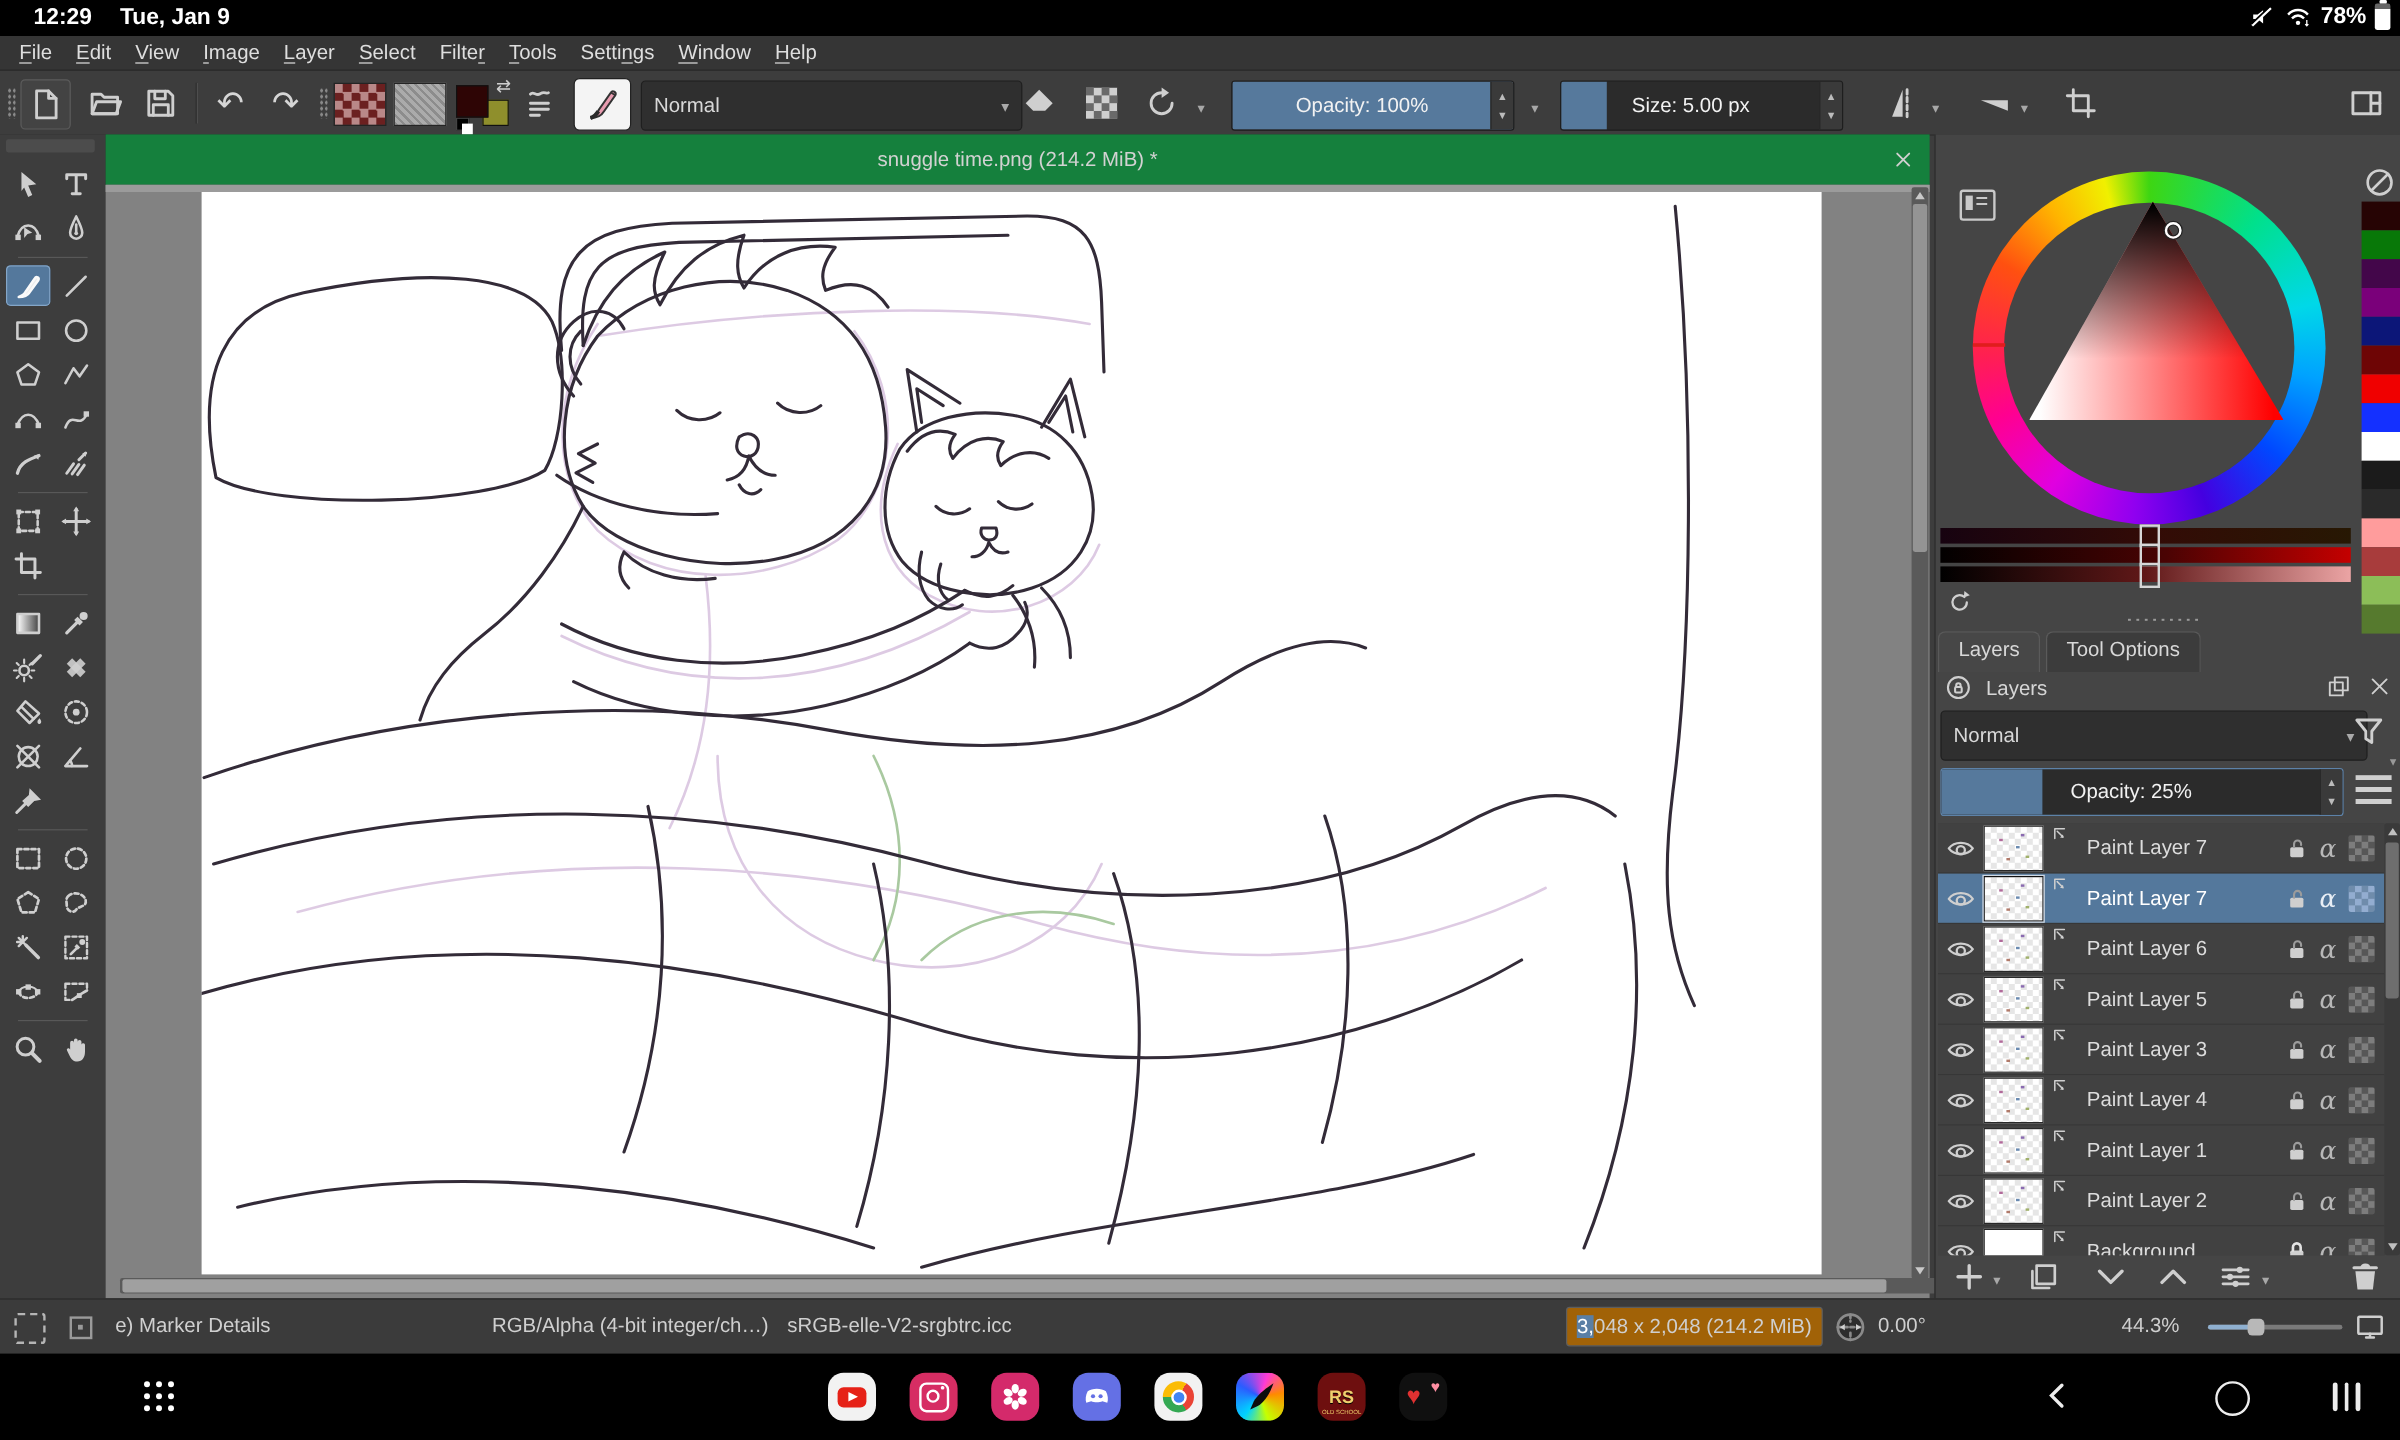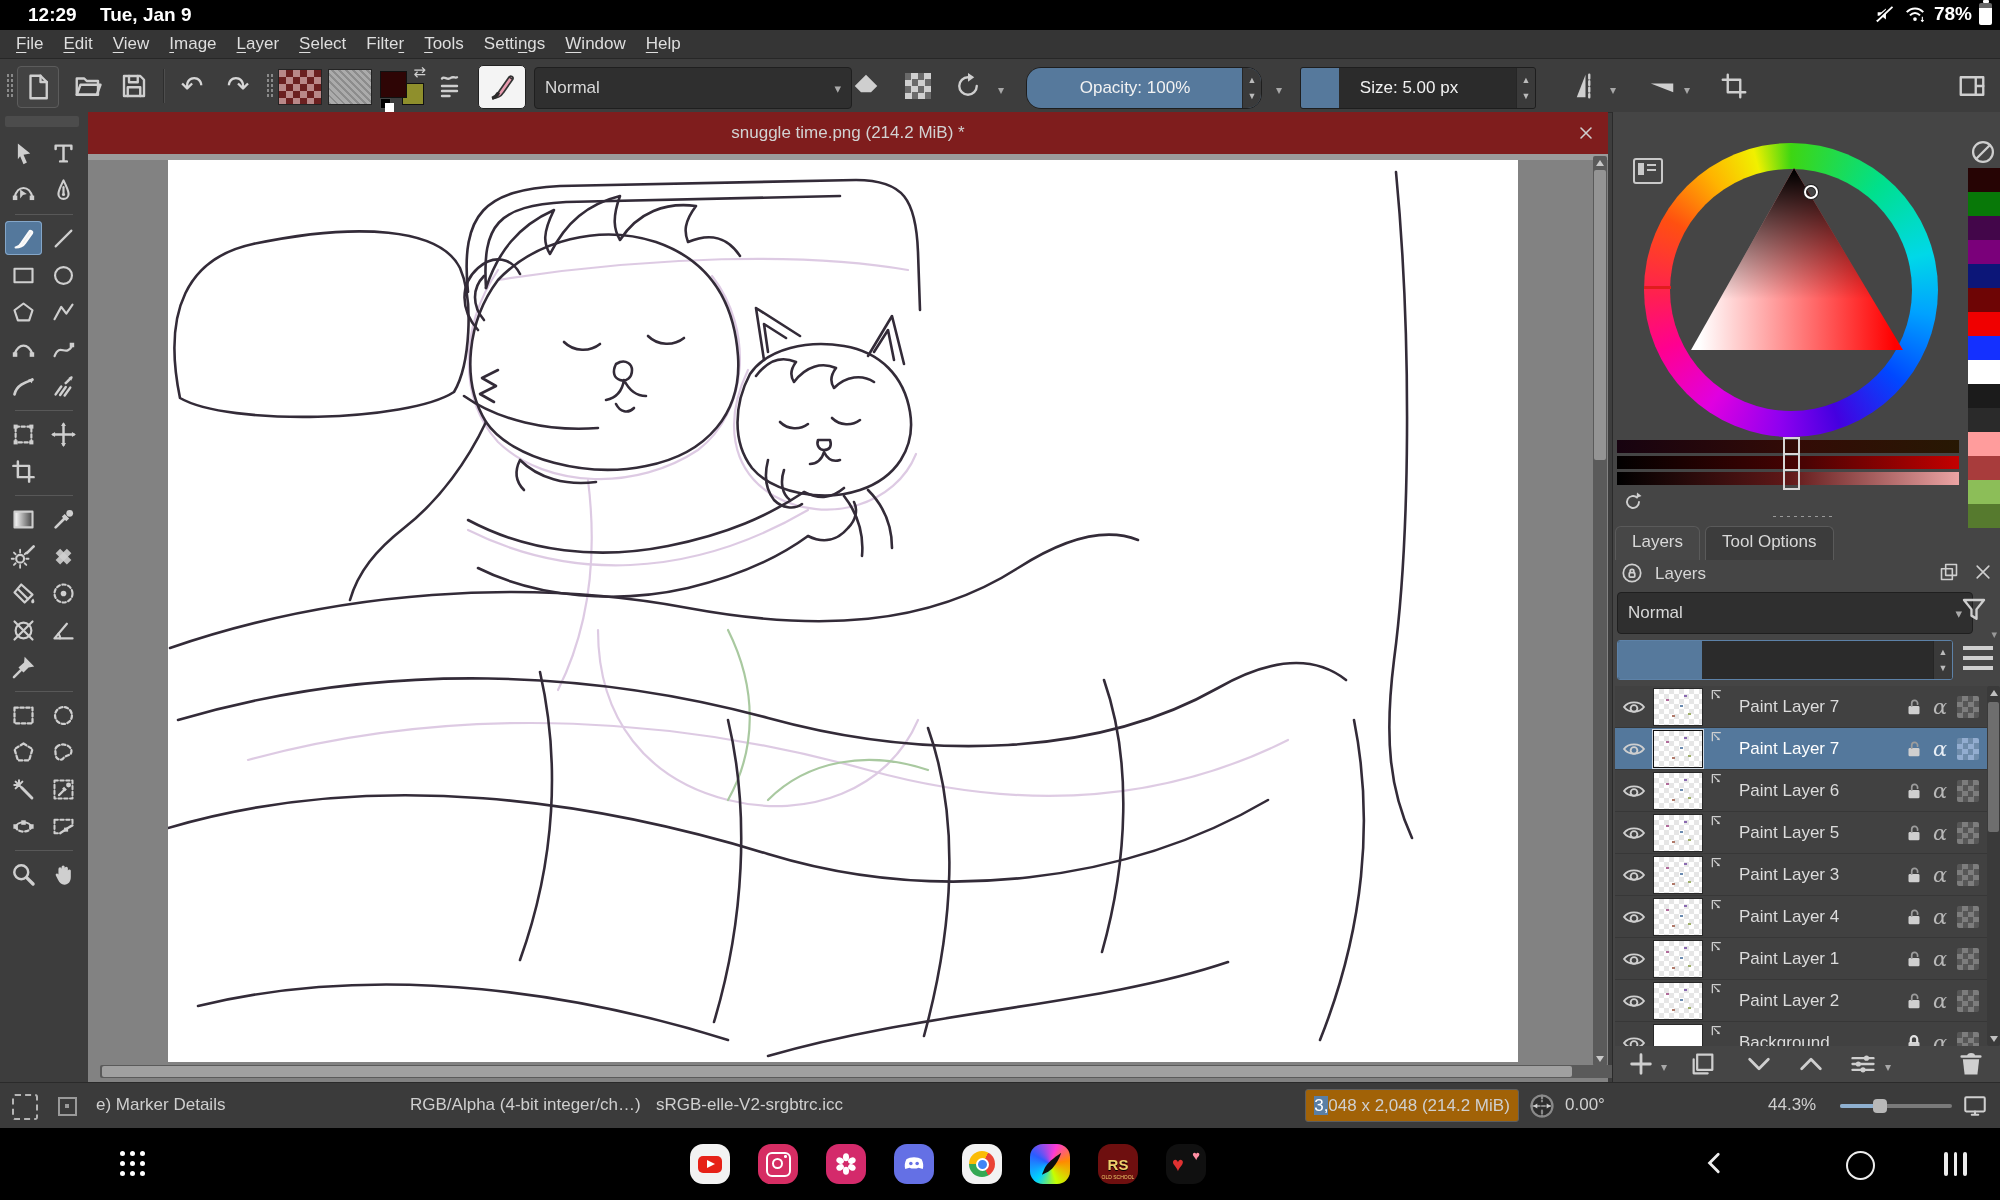--- a/index.html
+++ b/index.html
@@ -45,25 +45,25 @@
   .combo{background:#2f2f2f;border:1px solid #1f1f1f;border-radius:4px;display:flex;align-items:center;
      padding:0 10px;font-size:17px;color:#d8d8d8;}
   .combo .caret{margin-left:auto;color:#aaa;font-size:13px;}
   #blend-combo{left:534px;top:8px;width:296px;height:40px;}
   .kslider{background:#2b2b2b;border:1px solid #1e1e1e;border-radius:3px;overflow:hidden;}
   .kslider .fill{position:absolute;left:0;top:0;bottom:0;background:#56799c;}
   .kslider .lab{position:absolute;left:0;right:18px;top:0;bottom:0;display:flex;align-items:center;justify-content:center;
      font-size:17px;color:#f2f2f2;z-index:2;}
   .spincol{position:absolute;right:0;top:0;bottom:0;width:18px;background:#3a3a3a;border-left:1px solid #262626;
      display:flex;flex-direction:column;align-items:center;justify-content:space-evenly;font-size:9px;color:#bbb;z-index:3;}
-  #opacity-slider{left:1026px;top:8px;width:234px;height:40px;border-radius:15px;}
+  #opacity-slider{left:1026px;top:8px;width:234px;height:40px;}
   #size-slider{left:1300px;top:8px;width:234px;height:40px;}
   .mini-caret{position:absolute;top:24px;font-size:12px;color:#a8a8a8;}
   
-  #tabbar{left:88px;top:112px;width:1520px;height:42px;background:#7f1d1d;display:flex;align-items:center;}
+  #tabbar{left:88px;top:112px;width:1520px;height:42px;background:#15803d;display:flex;align-items:center;}
   #tab-title{width:100%;text-align:center;font-size:17px;color:#d2d2d2;}
   #tab-close{position:absolute;right:10px;top:9px;width:24px;height:24px;display:flex;align-items:center;justify-content:center;}
   #canvas-area{left:88px;top:154px;width:1520px;height:928px;background:#828282;}
   #canvas-area::before{content:"";position:absolute;left:0;top:0;width:100%;height:6px;background:#9b9b9b;}
   #canvas{position:absolute;left:80px;top:6px;width:1350px;height:902px;background:#ffffff;}
   #vscroll{position:absolute;right:1px;top:2px;width:14px;height:910px;background:#5a5a5a;border-radius:2px;}
   #vscroll .thumb{position:absolute;left:1px;top:14px;width:12px;height:290px;background:#949494;border-radius:2px;}
   .scr-arrow{position:absolute;left:3px;width:0;height:0;border-left:4px solid transparent;border-right:4px solid transparent;}
   #hscroll{position:absolute;left:12px;bottom:4px;width:1570px;height:13px;background:#5a5a5a;border-radius:2px;}
   #hscroll .thumb{position:absolute;left:2px;top:1px;width:1470px;height:11px;background:#a0a0a0;border-radius:2px;}
@@ -725,20 +725,21 @@
     <div class="combo" id="lay-blend" style="position:absolute">
       <span>Normal</span>
         <span class="caret">▾</span>
       </div>
     <svg id="funnel" class="ico" width="30" height="32" viewBox="0 0 24 24">
         <path d="M4 4 H20 L14 11.5 V19 L10 16.5 V11.5 Z"></path>
       </svg>
     <span id="funnel-caret">▾</span>
     <div class="kslider" id="lay-opacity" style="position:absolute">
       <span class="fill" style="width:25%"></span>
+      <span class="lab">Opacity:  25%</span>
       <span class="spincol">
           <span>▲</span>
           <span>▼</span>
         </span>
       </div>
     <span id="hamburger"></span>
 
     <div id="layer-list">
         <div class="layer-row">
     <span class="l-eye">

